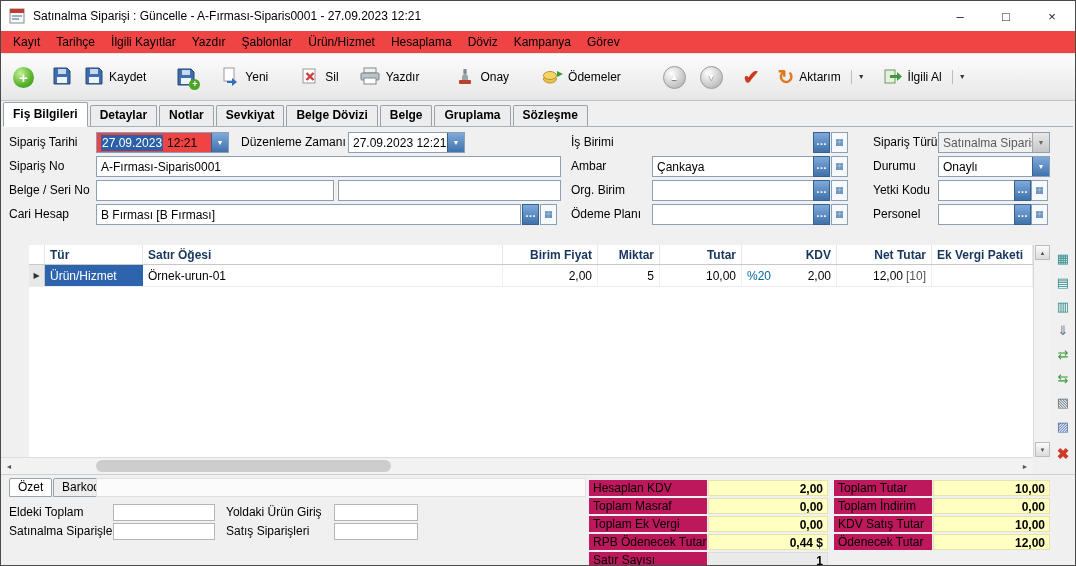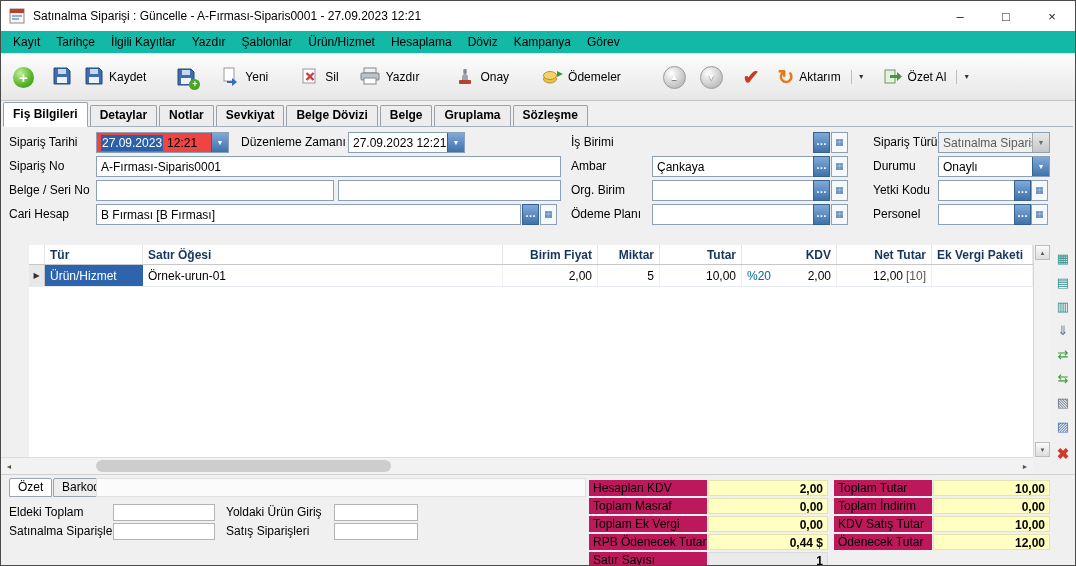--- a/index.html
+++ b/index.html
@@ -8,21 +8,21 @@
   .window { position:relative; width:1076px; height:566px; background:#f0f0f0; border:1px solid #4a4a4a; overflow:hidden; }
 
   
   .titlebar { position:absolute; top:0; left:0; right:0; height:30px; background:#ffffff; display:flex; align-items:center; }
   .app-icon { width:16px; height:16px; margin:0 8px 0 8px; flex:0 0 auto; }
   .title-text { font-size:12px; white-space:nowrap; }
   .win-buttons { position:absolute; right:0; top:0; height:30px; display:flex; }
   .win-btn { width:46px; height:30px; display:flex; align-items:center; justify-content:center; font-size:13px; color:#222; }
 
   
-  .menubar { position:absolute; top:30px; left:0; right:0; height:23px; background:#14b8a6; display:flex; align-items:center; padding-left:4px; border-bottom:1px solid #e8e8e8; }
+  .menubar { position:absolute; top:30px; left:0; right:0; height:23px; background:#ef4444; display:flex; align-items:center; padding-left:4px; border-bottom:1px solid #e8e8e8; }
   .menu-item { padding:3px 8px; white-space:nowrap; }
 
   
   .toolbar { position:absolute; top:53px; left:0; right:0; height:47px; background:linear-gradient(#fcfcfc,#e7e7e7); border-bottom:1px solid #c4c4c4; display:flex; align-items:center; }
   .tbtn { display:flex; align-items:center; gap:5px; padding:3px 4px; border-radius:3px; white-space:nowrap; }
   .tlabel { font-size:12px; }
   .ball { width:21px; height:21px; border-radius:50%; background:radial-gradient(circle at 35% 30%, #c4ef96, #54b229 60%, #3a8d1b); color:#fff; font-weight:bold; font-size:15px; display:flex; align-items:center; justify-content:center; line-height:1; }
   .circle-btn { width:23px; height:23px; border-radius:50%; background:radial-gradient(circle at 35% 30%, #ffffff, #bdbdbd 75%); border:1px solid #9a9a9a; color:#fff; display:flex; align-items:center; justify-content:center; font-size:9px; text-shadow:0 1px 1px #777; }
   .check-glyph { color:#cc3a1d; font-size:20px; font-weight:bold; line-height:1; }
   .sync-glyph { color:#e0791e; font-size:20px; font-weight:bold; line-height:1; }
@@ -199,21 +199,21 @@
     <div class="tbtn" style="margin-left:10px;">
       <span class="sync-glyph">↻</span>
       <span class="tlabel">Aktarım</span>
       <span class="caret">▼</span>
     </div>
     <div class="tbtn" style="margin-left:10px;">
       <span><svg width="20" height="20" viewBox="0 0 20 20">
             <rect x="2" y="4" width="10" height="13" fill="#e7f0e0" stroke="#6a9a5a"></rect>
             <path d="M7 9h7V6l5 4.5-5 4.5v-3H7z" fill="#3f9a3f"></path>
           </svg></span>
-      <span class="tlabel">Özet Al</span>
+      <span class="tlabel">İlgili Al</span>
       <span class="caret">▼</span>
     </div>
   </div>
 
   <div class="tabstrip">
     <div class="tab active">Fiş Bilgileri</div>
     <div class="tab">Detaylar</div>
     <div class="tab">Notlar</div>
     <div class="tab">Sevkiyat</div>
     <div class="tab">Belge Dövizi</div>

